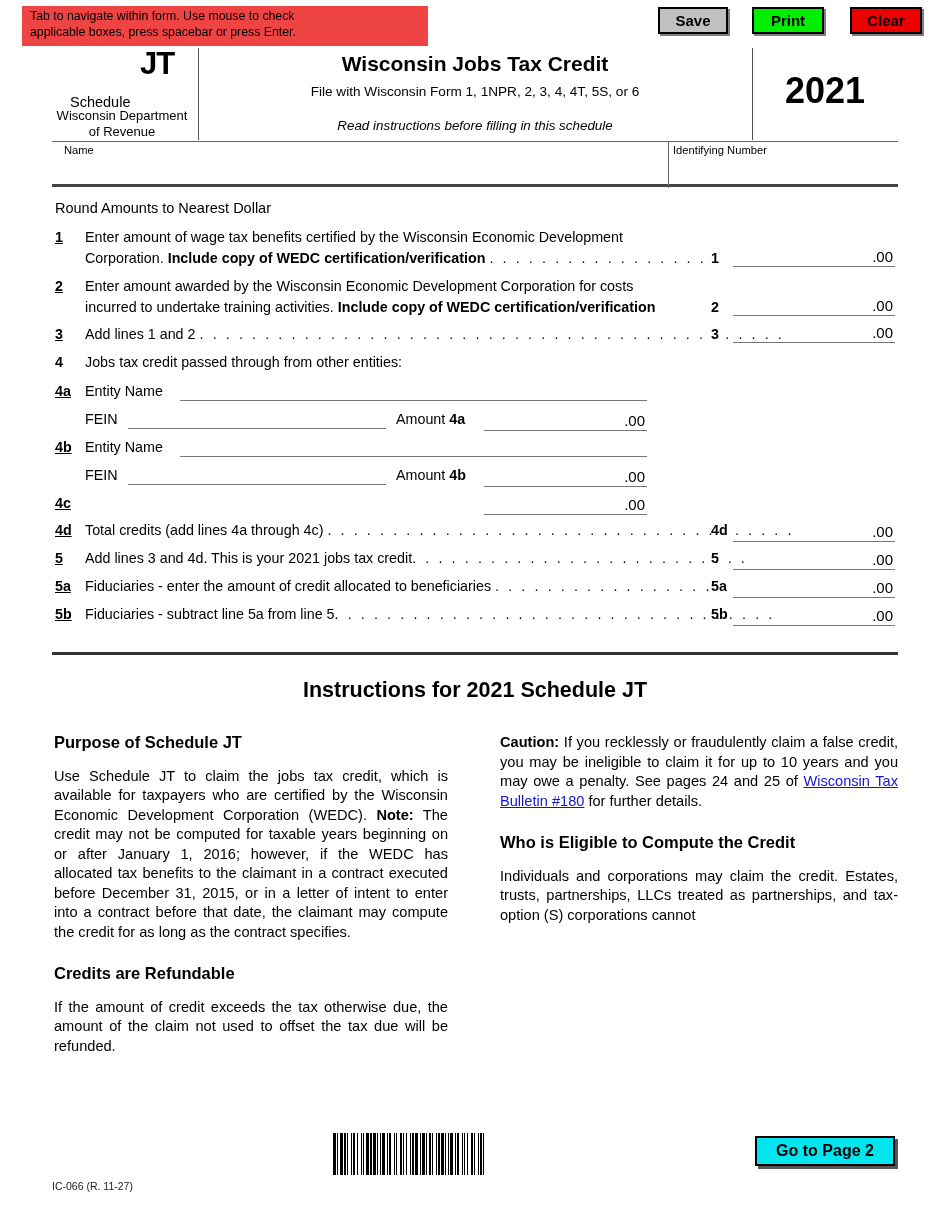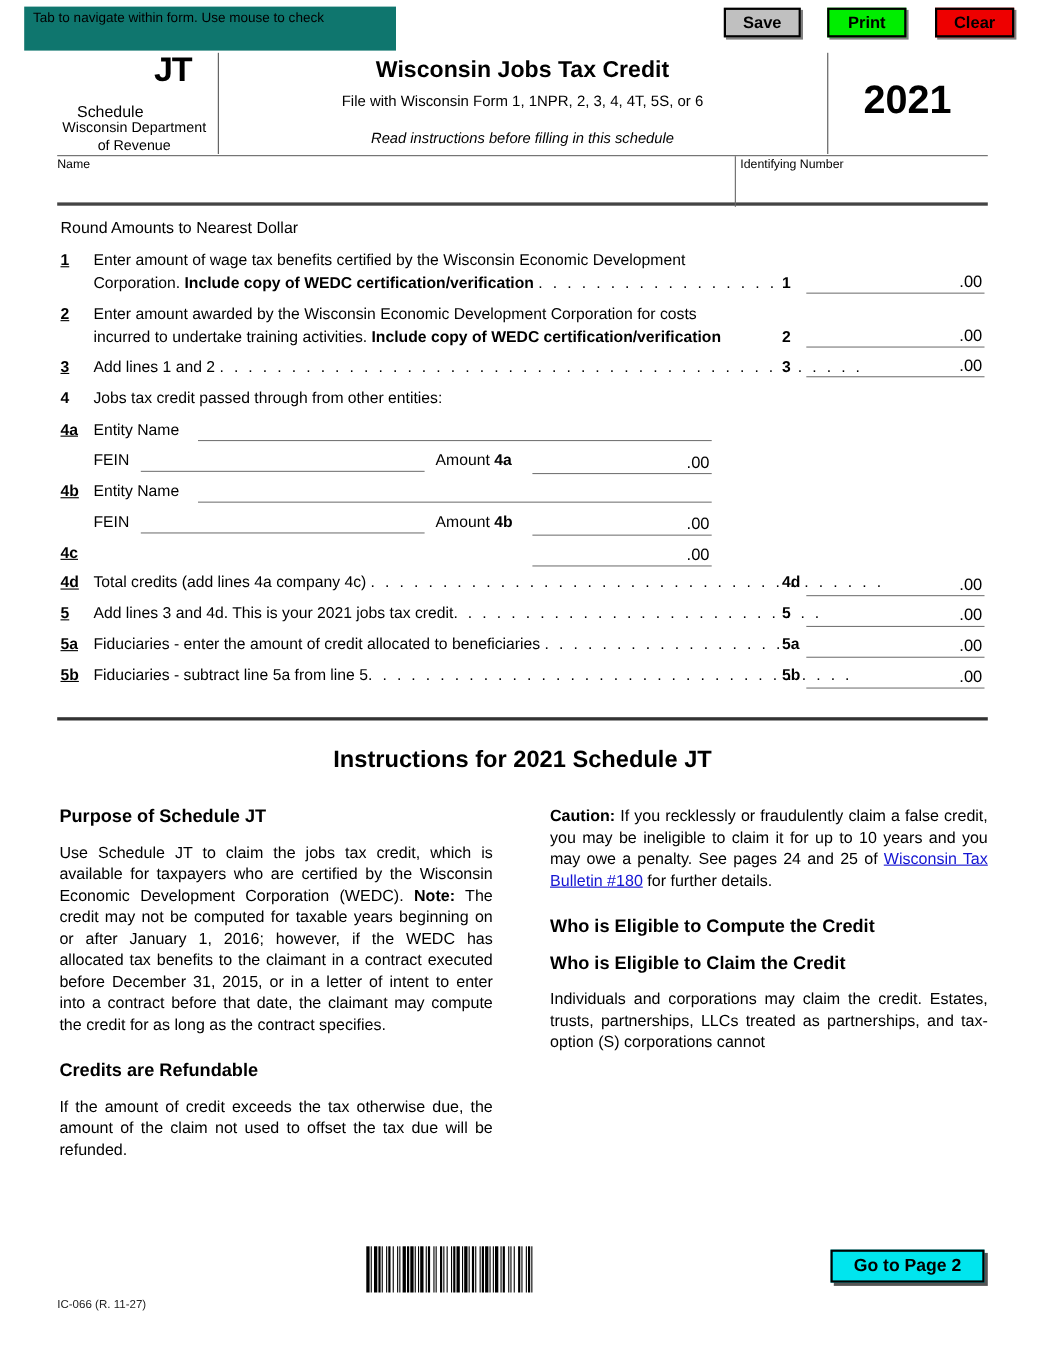--- a/index.html
+++ b/index.html
@@ -9,22 +9,22 @@
     background: #ffffff;
     font-family: "Liberation Sans", sans-serif;
     color: #000000;
     position: relative;
     overflow: hidden;
   }
   .page { position: relative; width: 950px; height: 1230px; }
 
   
   .tip-box {
-    position: absolute; left: 22px; top: 6px; width: 338px; height: 40px;
-    background: #0f766e; padding: 3px 6px 0 8px;
+    position: absolute; left: 22px; top: 6px; width: 406px; height: 40px;
+    background: #ef4444; padding: 3px 6px 0 8px;
     font-size: 12.3px; line-height: 15.5px;
   }
   .btn {
     position: absolute; top: 7px; height: 27px;
     border: 2px solid #000; font-weight: bold; font-size: 15px;
     display: flex; align-items: center; justify-content: center;
     cursor: pointer; box-shadow: 2px 2px 0 #808080;
   }
   #btn-save  { left: 658px; width: 70px; background: #c0c0c0; }
   #btn-print { left: 752px; width: 72px; background: #00ee00; }
@@ -48,21 +48,21 @@
   .form-read  { position: absolute; left: 146px; top: 70px; width: 554px; text-align: center;
                 font-size: 13.4px; font-style: italic; }
   .year { position: absolute; left: 700px; top: 22px; width: 146px; text-align: center;
           font-size: 36px; font-weight: bold; }
 
   
   .namebox { position: absolute; left: 52px; top: 141px; width: 846px; height: 46px;
              border-top: 1px solid #666; border-bottom: 3px solid #444; }
   .namebox .div { position: absolute; left: 616px; top: 0; width: 1px; height: 46px; background: #666; }
   .nb-lbl { position: absolute; top: 2px; font-size: 11.2px; }
-  .nb-lbl.a { left: 0; text-align: right; }
+  .nb-lbl.a { left: 12px; text-align: right; }
   .nb-lbl.b { left: 621px; }
   .nb-in { position: absolute; background: transparent; border: none; outline: none;
            font-family: "Liberation Sans", sans-serif; font-size: 14px; padding: 0 4px; }
   .nb-in.a { left: 2px; top: 16px; width: 608px; height: 27px; }
   .nb-in.b { left: 620px; top: 16px; width: 222px; height: 27px; }
 
   
   .round-note { position: absolute; left: 55px; top: 200px; font-size: 14.5px; }
 
   .lnum { position: absolute; font-size: 14.3px; font-weight: bold; text-decoration: underline; }
@@ -110,20 +110,21 @@
     font-size: 16px; font-weight: bold; cursor: pointer;
   }
 </style>
 </head>
 <body>
 
 <div class="page">
 
   <div class="tip-box">
     <div>Tab to navigate within form. Use mouse to check</div>
+    <div>applicable boxes, press spacebar or press Enter.</div>
   </div>
 
   <div class="btn" id="btn-save">Save</div>
   <div class="btn" id="btn-print">Print</div>
   <div class="btn" id="btn-clear">Clear</div>
 
   <div class="hdr">
     <div class="vline l"></div>
     <div class="vline r"></div>
 
@@ -209,21 +210,21 @@
     <span class="cents">.00</span>
   </div>
 
   <div class="lnum" style="left:55px; top:495px;">4c</div>
   <div class="amt" style="left:484px; top:493px; width:163px;">
     <input type="text" style="width: 131px;" value="">
     <span class="cents">.00</span>
   </div>
 
   <div class="lnum" style="left:55px; top:522px;">4d</div>
-  <div class="ltxt" style="left:85px; top:522px;"><span>Total credits (add lines 4a company 4c)</span> <span class="leader">. . . . . . . . . . . . . . . . . . . . . . . . . . . . . . . . . . . .</span></div>
+  <div class="ltxt" style="left:85px; top:522px;"><span>Total credits (add lines 4a through 4c)</span> <span class="leader">. . . . . . . . . . . . . . . . . . . . . . . . . . . . . . . . . . . .</span></div>
   <div class="lref" style="left:711px; top:522px;">4d</div>
   <div class="amt" style="left:733px; top:520px; width:162px;">
     <input type="text" style="width: 130px;" value="">
     <span class="cents">.00</span>
   </div>
 
   <div class="lnum" style="left:55px; top:550px;">5</div>
   <div class="ltxt" style="left:85px; top:550px;"><span>Add lines 3 and 4d.  This is your 2021 jobs tax credit</span><span class="leader">. . . . . . . . . . . . . . . . . . . . . . . . . .</span></div>
   <div class="lref" style="left:711px; top:550px;">5</div>
   <div class="amt" style="left:733px; top:548px; width:162px;">
@@ -254,21 +255,20 @@
   <div class="col left" style="top:733px;">
     <div class="h3">Purpose of Schedule JT</div>
     <div class="p"><span>Use Schedule JT to claim the jobs tax credit, which is available for taxpayers who are certified by the Wisconsin Economic Development Corporation (WEDC). </span><b>Note:</b><span>  The credit may not be computed for taxable years beginning on or after January 1, 2016; however, if the WEDC has allocated tax benefits to the claimant in a contract executed before December 31, 2015, or in a letter of intent to enter into a contract before that date, the claimant may compute the credit for as long as the contract specifies.</span></div>
     <div class="h3">Credits are Refundable</div>
     <div class="p">If the amount of credit exceeds the tax otherwise due, the amount of the claim not used to offset the tax due will be refunded.</div>
   </div>
 
   <div class="col right" style="top:733px;">
     <div class="p"><b>Caution:</b><span>  If you recklessly or fraudulently claim a false credit, you may be ineligible to claim it for up to 10 years and you may owe a penalty. See pages 24 and 25 of </span><a class="link" href="#">Wisconsin Tax Bulletin #180</a><span> for further details.</span></div>
     <div class="h3">Who is Eligible to Compute the Credit</div>
-    <div class="h3">Who is Eligible to Claim the Credit</div>
     <div class="p">Individuals and corporations may claim the credit. Estates, trusts, partnerships, LLCs treated as partnerships, and tax-option (S) corporations cannot</div>
   </div>
 
   <div class="footcode">IC-066 (R. 11-27)</div>
   <div class="barcode">
       <i style="width:3px;background:#000;"></i>
       <i style="width:1px;background:transparent;"></i>
       <i style="width:1px;background:#000;"></i>
       <i style="width:2px;background:transparent;"></i>
       <i style="width:3px;background:#000;"></i>

